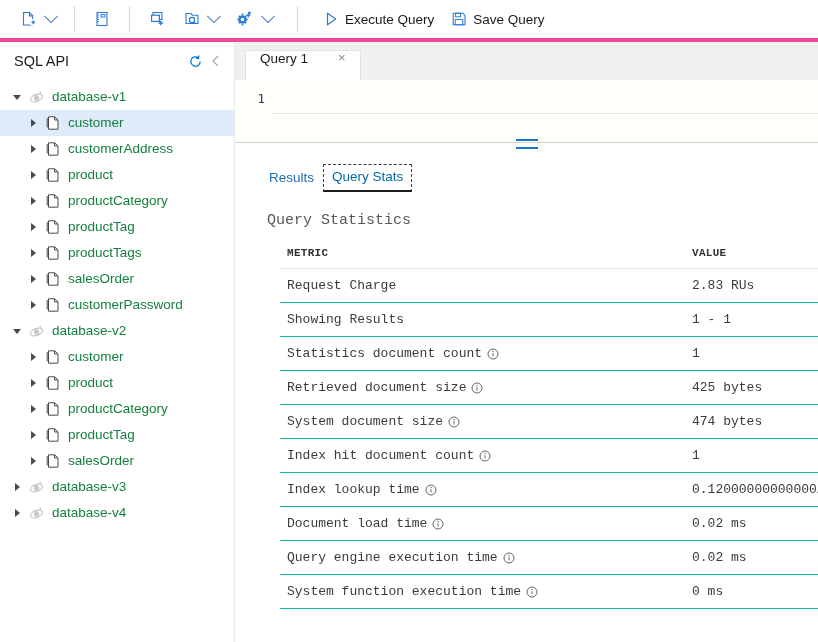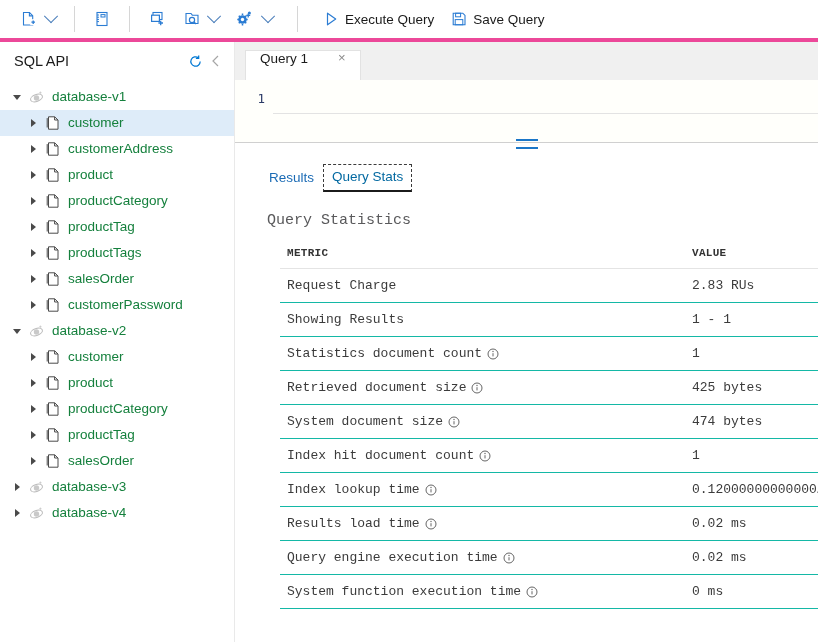--- a/index.html
+++ b/index.html
@@ -759,21 +759,21 @@
                       <circle cx="6" cy="3.5" r=".7" fill="#666"></circle>
                     </svg>
                   </span>
                 </span>
               </td>
               <td>0.12000000000000001 ms</td>
             </tr>
             <tr>
               <td>
                 <span class="metric-cell">
-                  <span>Results load time</span>
+                  <span>Document load time</span>
                   <span class="info-icon">
                     <svg width="12" height="12" viewBox="0 0 12 12">
                       <circle cx="6" cy="6" r="5" fill="none" stroke="#666" stroke-width="1"></circle>
                       <path d="M6 5.2v3.2" stroke="#666" stroke-width="1"></path>
                       <circle cx="6" cy="3.5" r=".7" fill="#666"></circle>
                     </svg>
                   </span>
                 </span>
               </td>
               <td>0.02 ms</td>

